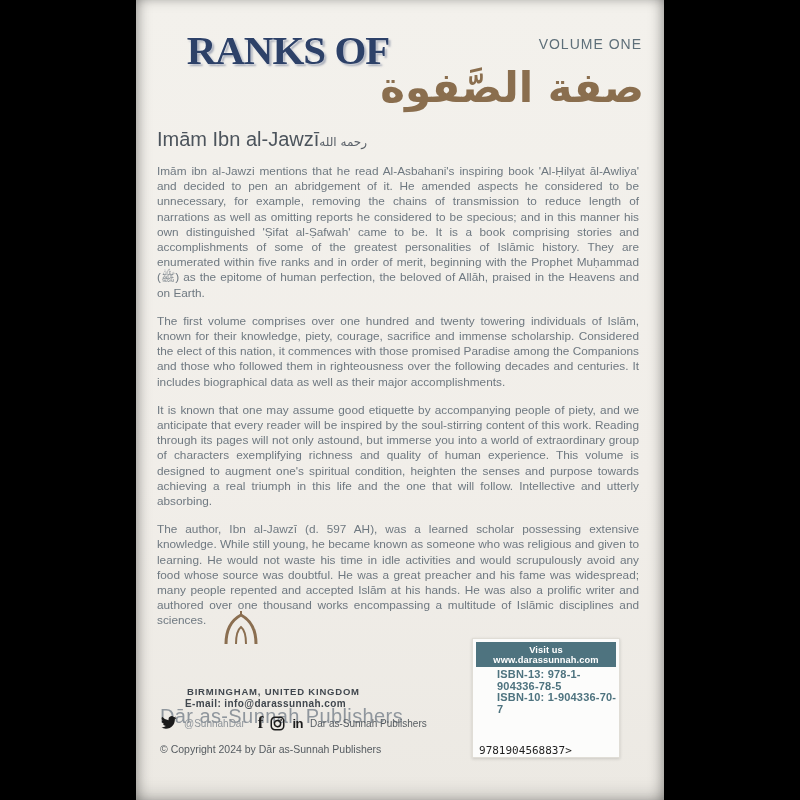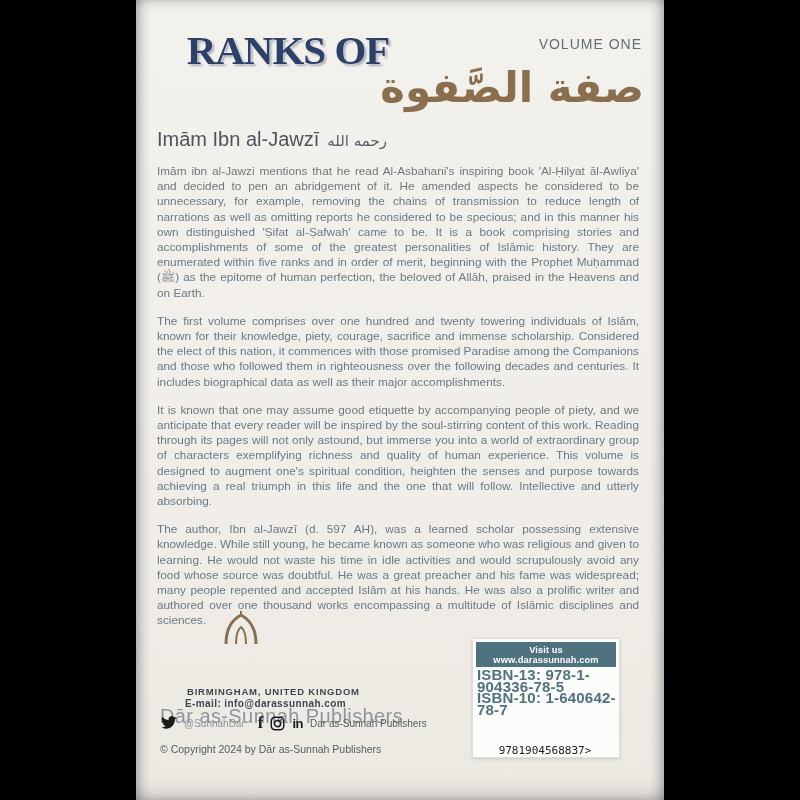--- a/index.html
+++ b/index.html
@@ -14,21 +14,21 @@
   
   .title{position:absolute;left:18px;top:30px;width:268px;text-align:center;
          font-family:"Liberation Serif",serif;font-weight:bold;font-size:41px;line-height:41px;
          color:#2d4168;letter-spacing:-1px;
          text-shadow:0 0 2px rgba(255,255,255,.95),2px 2px 2px rgba(100,112,140,.55);}
   .volume{position:absolute;right:22px;top:36px;font-size:14px;letter-spacing:1px;
           color:#5e6f79;}
   .title-ar{position:absolute;right:20px;top:58px;font-size:42px;line-height:60px;
             color:#8a6e4e;font-family:"DejaVu Sans",sans-serif;font-weight:bold;}
   .author-row{position:absolute;left:21px;top:128px;font-size:20px;color:#4c545c;}
-  .author-row .honorific{font-size:15px;color:#5a6169;margin-left:8px;
+  .author-row .honorific{font-size:12px;color:#5a6169;
                          font-family:"DejaVu Sans",sans-serif;}
   
   .blurb{position:absolute;left:21px;top:164px;width:486px;color:#6e7880;
          font-size:11.8px;line-height:15.2px;text-align:justify;}
   .blurb p{margin:0 4px 13px 0;}
   
   .logo{position:absolute;left:26px;top:615px;width:130px;height:50px;color:#8a6e50;}
   .logo .dome{position:absolute;left:56px;top:-4px;}
   .logo .logo-ar{position:absolute;left:0;top:16px;font-size:26px;font-weight:bold;
                  font-family:"DejaVu Sans",sans-serif;color:#8a6e50;}
@@ -41,25 +41,25 @@
   .social{position:absolute;left:24px;top:713px;display:flex;align-items:center;gap:7px;
           color:#222;}
   .social .handle{font-size:10px;color:#8d9399;margin-right:6px;}
   .social .fb{font-family:"Liberation Serif",serif;font-weight:bold;font-size:17px;color:#1b1b1b;}
   .social .li{font-weight:bold;font-size:13px;letter-spacing:-.5px;color:#1b1b1b;}
   .social .acct{font-size:10px;color:#555b60;}
   .copyright{position:absolute;left:24px;top:743px;font-size:10.5px;color:#555b60;}
   
   .sticker{position:absolute;left:336px;top:638px;width:146px;height:118px;background:#fcfcfb;
            border:1px solid #e0ddd6;box-shadow:0 1px 3px rgba(0,0,0,.15);
-           display:flex;flex-direction:column;align-items:center;}
+           display:flex;flex-direction:column;align-items:flex-start;}
   .sticker .banner{margin:3px 3px 2px 3px;background:#4e737f;color:#fff;font-size:9.3px;
                    font-weight:bold;text-align:center;padding:3px 0 2px 0;letter-spacing:.1px;}
-  .sticker .isbn{font-size:15px;font-weight:bold;color:#4e737f;line-height:11.5px;
-                 padding-left:4px;letter-spacing:.2px;}
+  .sticker .isbn{font-size:11px;font-weight:bold;color:#4e737f;line-height:11.5px;
+                 padding-left:24px;letter-spacing:.2px;}
   .sticker .bars{height:48px;margin:3px 10px 0 14px;
       background:repeating-linear-gradient(90deg,#1a1a1a 0 2px,transparent 2px 4px,
       #1a1a1a 4px 7px,transparent 7px 9px,#1a1a1a 9px 10px,transparent 10px 14px,
       #1a1a1a 14px 16px,transparent 16px 17px,#1a1a1a 17px 21px,transparent 21px 24px);}
   .sticker .digits{display:flex;justify-content:space-between;align-items:baseline;
                    padding:1px 8px 0 6px;font-size:11px;color:#1f1f1f;
                    font-family:"DejaVu Sans Mono",monospace;}
   svg{display:block;}
 </style>
 </head>
@@ -118,21 +118,21 @@
       </span>
       <span class="li">in</span>
       <span class="acct">Dar as-Sunnah Publishers</span>
     </div>
 
     <div class="copyright">© Copyright 2024 by Dār as-Sunnah Publishers</div>
 
     <div class="sticker">
       <div class="banner">Visit us www.darassunnah.com</div>
       <div class="isbn">ISBN-13: 978-1-904336-78-5</div>
-      <div class="isbn">ISBN-10: 1-640642-78-7</div>
+      <div class="isbn">ISBN-10: 1-904336-70-7</div>
       <div class="bars"></div>
       <div class="digits">
         <span>9</span>
         <span>781904</span>
         <span>568837</span>
         <span>&gt;</span>
       </div>
     </div>
 
   </div>

